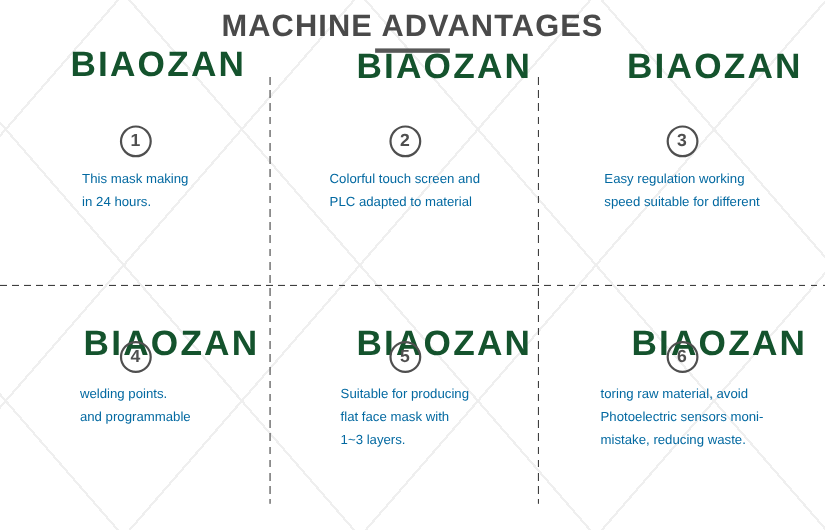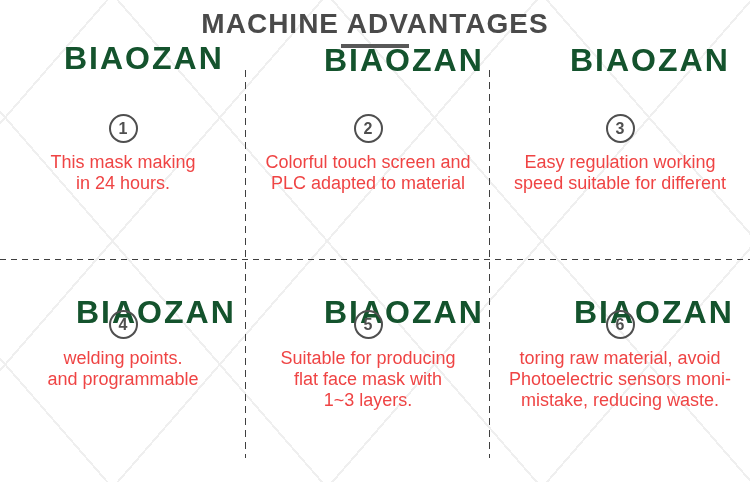--- a/index.html
+++ b/index.html
@@ -106,24 +106,24 @@
     border-radius: 50%;
     display: flex;
     align-items: center;
     justify-content: center;
     font-size: 16px;
     font-weight: 600;
     color: #4f4f4f;
     margin-bottom: 9px;
   }
   .cell-text {
-    text-align: center;
-    font-size: 18px;
+    text-align: left;
+    font-size: 12px;
     line-height: 21px;
-    color: #ef4444;
+    color: #0369a1;
   }
   .cell-text .line { white-space: nowrap; }
 </style>
 </head>
 <body>
 
 <div class="stage">
 
   <div class="bg-lattice"></div>
 

